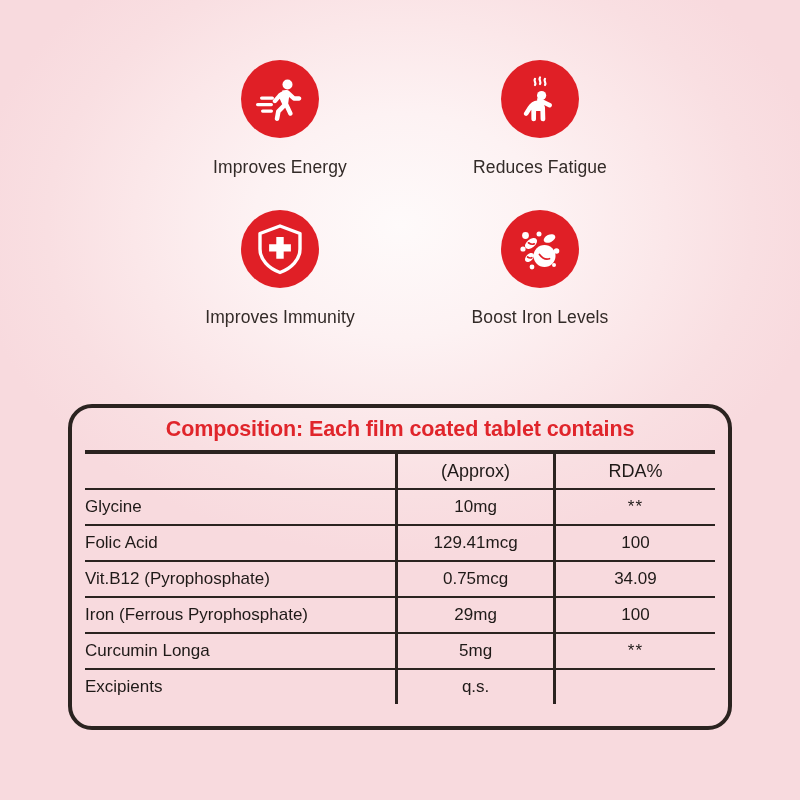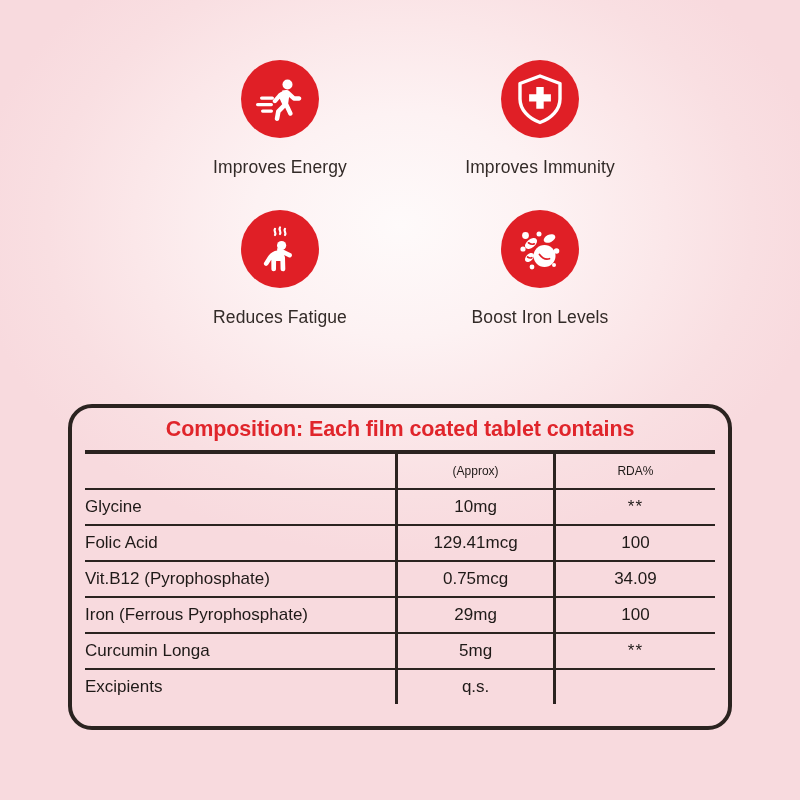--- a/index.html
+++ b/index.html
@@ -113,21 +113,21 @@
   }
   
   .cell-qty, .cell-rda {
     border-left: 3px solid #2b2320;
   }
   
   table.comp tbody tr td {
     border-top: 2px solid #2b2320;
   }
   table.comp thead th {
-    font-size: 12px;
+    font-size: 18px;
   }
   .hdr-qty, .hdr-rda {
     border-left: 3px solid #2b2320;
   }
   .stars { letter-spacing: 1px; }
 </style>
 </head>
 <body>
 
 <div id="page">
@@ -144,43 +144,43 @@
             <rect x="4" y="32" width="17" height="3.2" rx="1.6"></rect>
             <rect x="9" y="38.5" width="12" height="3.2" rx="1.6"></rect>
           </g>
         </svg>
       </div>
       <div class="benefit-label">Improves Energy</div>
     </div>
 
     <div class="benefit">
       <div class="badge">
-        <svg width="50" height="52" viewBox="0 0 50 52" aria-hidden="true">
-          <path d="M25 3 L45 10.5 V26 C45 36.5 36.5 45.5 25 49.5 C13.5 45.5 5 36.5 5 26 V10.5 Z" fill="none" stroke="#ffffff" stroke-width="3.4" stroke-linejoin="round"></path>
-          <path d="M21.3 14 h7.4 v7.2 h7.2 v7.4 h-7.2 v7.2 h-7.4 v-7.2 h-7.2 v-7.4 h7.2 z" fill="#ffffff"></path>
-        </svg>
-      </div>
-      <div class="benefit-label">Improves Immunity</div>
-    </div>
-
-    <div class="benefit">
-      <div class="badge">
         <svg width="54" height="54" viewBox="0 0 54 54" aria-hidden="true">
           <g fill="none" stroke="#ffffff" stroke-width="2.2" stroke-linecap="round">
             <path d="M22 13 c1.8-2 -1.8-4 0-6.2"></path>
             <path d="M27 12 c1.8-2 -1.8-4.2 0-6.6"></path>
             <path d="M32 13 c1.8-2 -1.8-4 0-6.2"></path>
           </g>
           <g fill="#ffffff">
             <circle cx="28.6" cy="23.5" r="4.6"></circle>
             <path d="M24.2 28.6c-3.6.4-7 2.5-9.4 6.2l-3.6 5.6c-.7 1.1-.4 2.5.7 3.2 1.1.7 2.5.3 3.2-.8l3.2-5 .1 9.1c0 1.3 1 2.3 2.3 2.3 1.3 0 2.3-1 2.3-2.3l.1-7.9 4.3.1.2 7.9c0 1.3 1.1 2.3 2.4 2.3 1.3 0 2.3-1.1 2.3-2.4l-.3-11.2c0-1-.4-1.9-1-2.6l4.6 2.2c1.1.5 2.5.1 3.1-1 .6-1.1.2-2.5-.9-3.1l-8.2-4c-1.6-.8-3.6-1.1-5.5-.9z"></path>
           </g>
         </svg>
       </div>
       <div class="benefit-label">Reduces Fatigue</div>
+    </div>
+
+    <div class="benefit">
+      <div class="badge">
+        <svg width="50" height="52" viewBox="0 0 50 52" aria-hidden="true">
+          <path d="M25 3 L45 10.5 V26 C45 36.5 36.5 45.5 25 49.5 C13.5 45.5 5 36.5 5 26 V10.5 Z" fill="none" stroke="#ffffff" stroke-width="3.4" stroke-linejoin="round"></path>
+          <path d="M21.3 14 h7.4 v7.2 h7.2 v7.4 h-7.2 v7.2 h-7.4 v-7.2 h-7.2 v-7.4 h7.2 z" fill="#ffffff"></path>
+        </svg>
+      </div>
+      <div class="benefit-label">Improves Immunity</div>
     </div>
 
     <div class="benefit">
       <div class="badge">
         <svg width="56" height="56" viewBox="0 0 56 56" aria-hidden="true">
           <g fill="#ffffff">
             <circle cx="32.5" cy="35" r="11"></circle>
             <ellipse cx="19" cy="22.5" rx="7" ry="4.2" transform="rotate(-38 19 22.5)"></ellipse>
             <ellipse cx="37.5" cy="17.5" rx="6.2" ry="3.8" transform="rotate(-25 37.5 17.5)"></ellipse>
             <ellipse cx="17.5" cy="36.5" rx="5.4" ry="3.4" transform="rotate(-45 17.5 36.5)"></ellipse>

